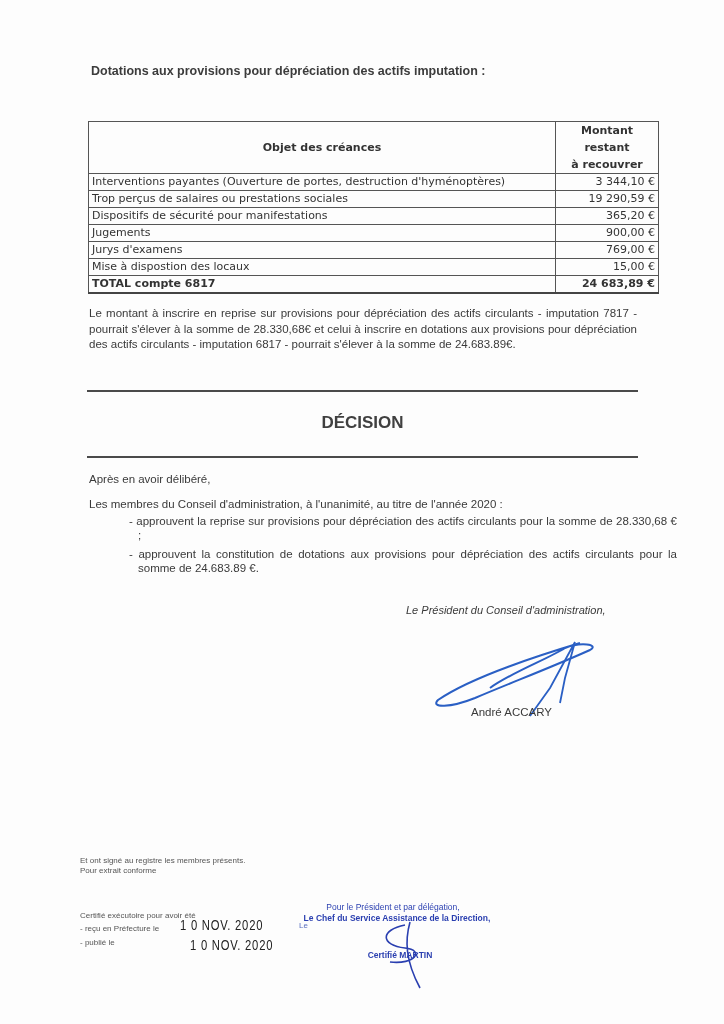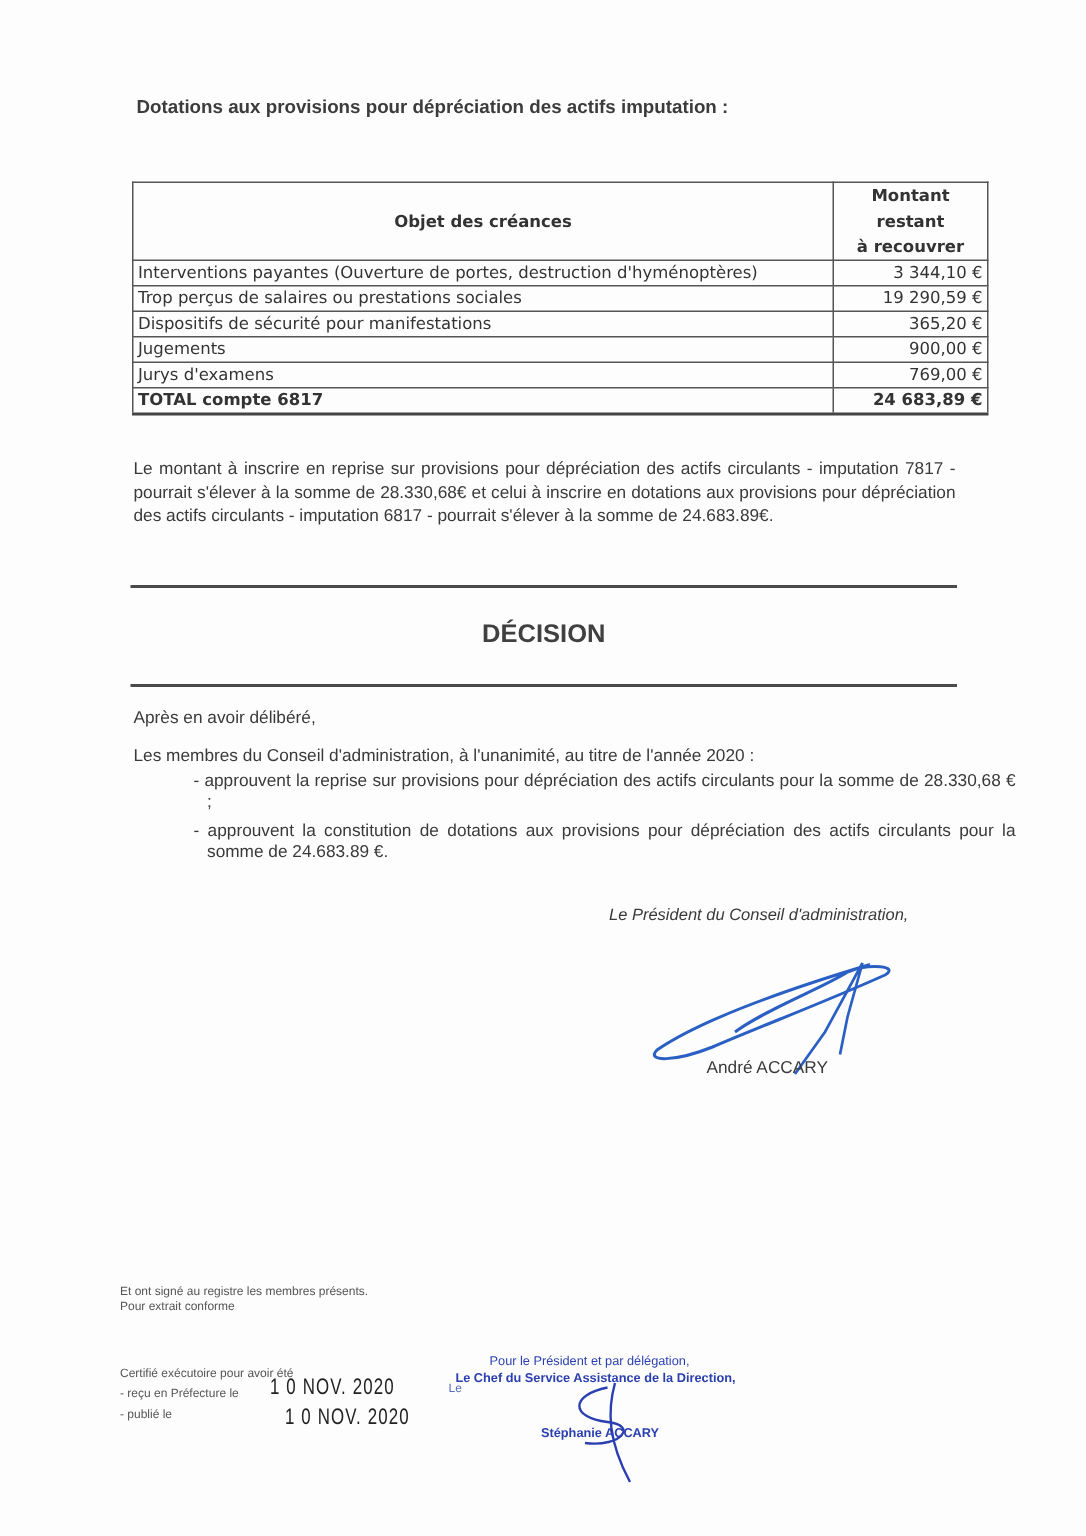--- a/index.html
+++ b/index.html
@@ -51,20 +51,24 @@
     <td class="amt">365,20 €</td>
   </tr>
   <tr>
     <td>Jugements</td>
     <td class="amt">900,00 €</td>
   </tr>
   <tr>
     <td>Jurys d'examens</td>
     <td class="amt">769,00 €</td>
   </tr>
+  <tr>
+    <td>Mise à dispostion des locaux</td>
+    <td class="amt">15,00 €</td>
+  </tr>
   <tr class="total">
     <td>TOTAL compte 6817</td>
     <td class="amt">24 683,89 €</td>
   </tr>
 </tbody>
   </table>
 
 <div class="abs para">Le montant à inscrire en reprise sur provisions pour dépréciation des actifs circulants  - imputation 7817 - pourrait s'élever à la somme de 28.330,68€ et celui à inscrire en dotations aux provisions pour dépréciation des actifs circulants  - imputation 6817 - pourrait s'élever à la somme de 24.683.89€.</div>
 
 <div class="abs rule" style="top:390px;"></div>
@@ -93,13 +97,13 @@
 <div class="abs stamp" style="left:180px; top:916px;">1 0 NOV. 2020</div>
 <div class="abs small" style="left:260px; top:921px; color:#5a6fc0;margin-left:39px;">Le</div>
 <div class="abs small" style="left:80px; top:938px;">- publié le</div>
 <div class="abs stamp" style="left:190px; top:936px;">1 0 NOV. 2020</div>
 
 <div class="abs blue-stamp" style="left:288px; top:902px; width:210px; font-weight:normal;">Pour le Président et par délégation,</div>
 <div class="abs blue-stamp" style="left:292px; top:913px; width:210px;">Le Chef du Service Assistance de la Direction,</div>
 <svg class="abs" style="left:375px; top:920px;" width="60" height="70" viewBox="0 0 60 70">
   <path d="M30 5 C 5 10, 5 25, 30 28 C 50 30, 40 45, 15 42 M 35 2 C 30 20, 30 40, 45 68" fill="none" stroke="#2a3fb0" stroke-width="1.6"></path>
 </svg>
-<div class="abs blue-stamp" style="left:350px; top:950px; width:100px;">Stéphanie ACCARY</div>
+<div class="abs blue-stamp" style="left:350px; top:950px; width:100px;">Certifié MARTIN</div>
 
 </body></html>

